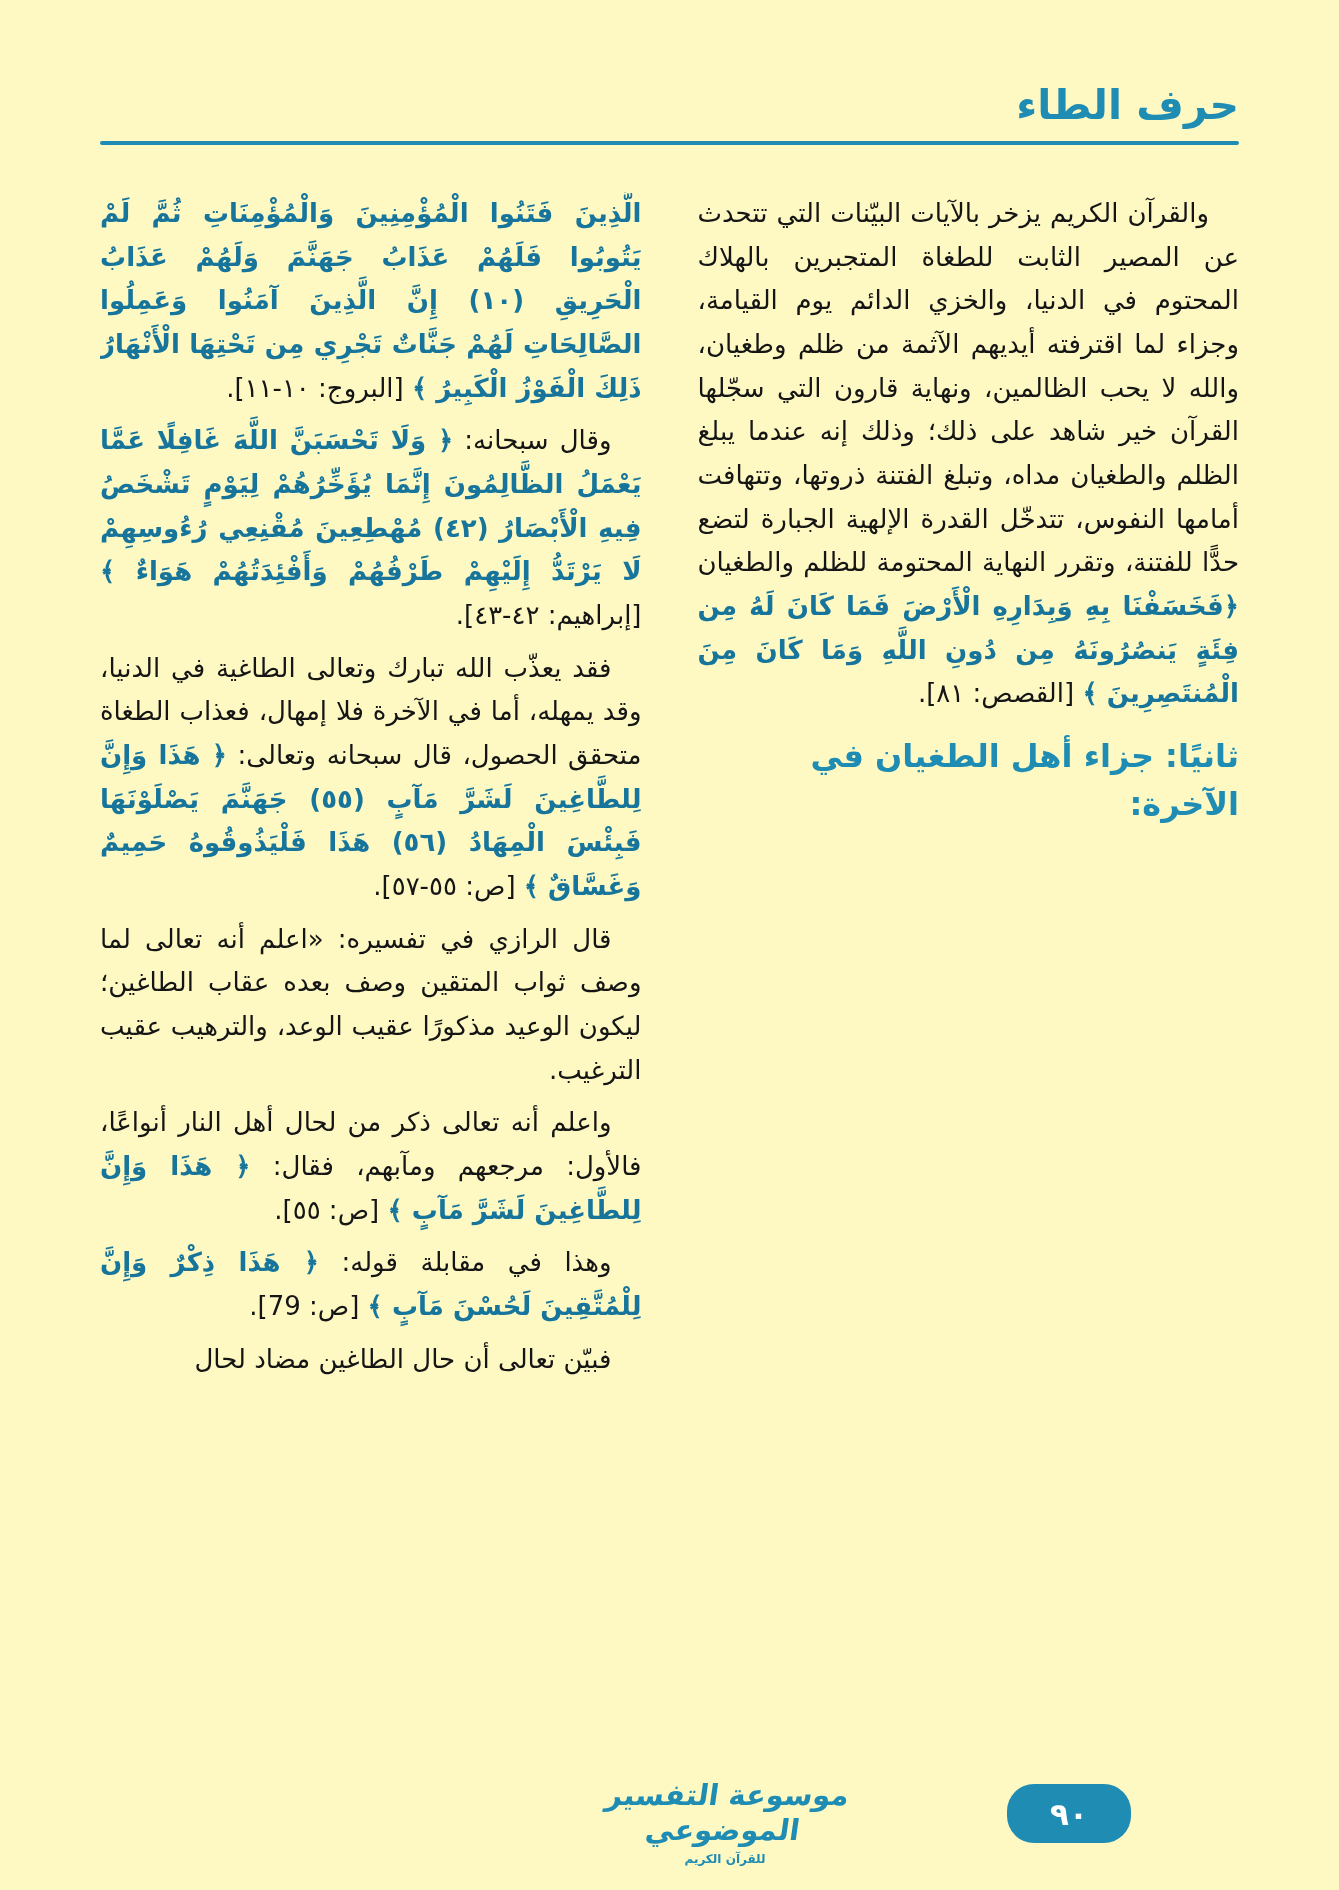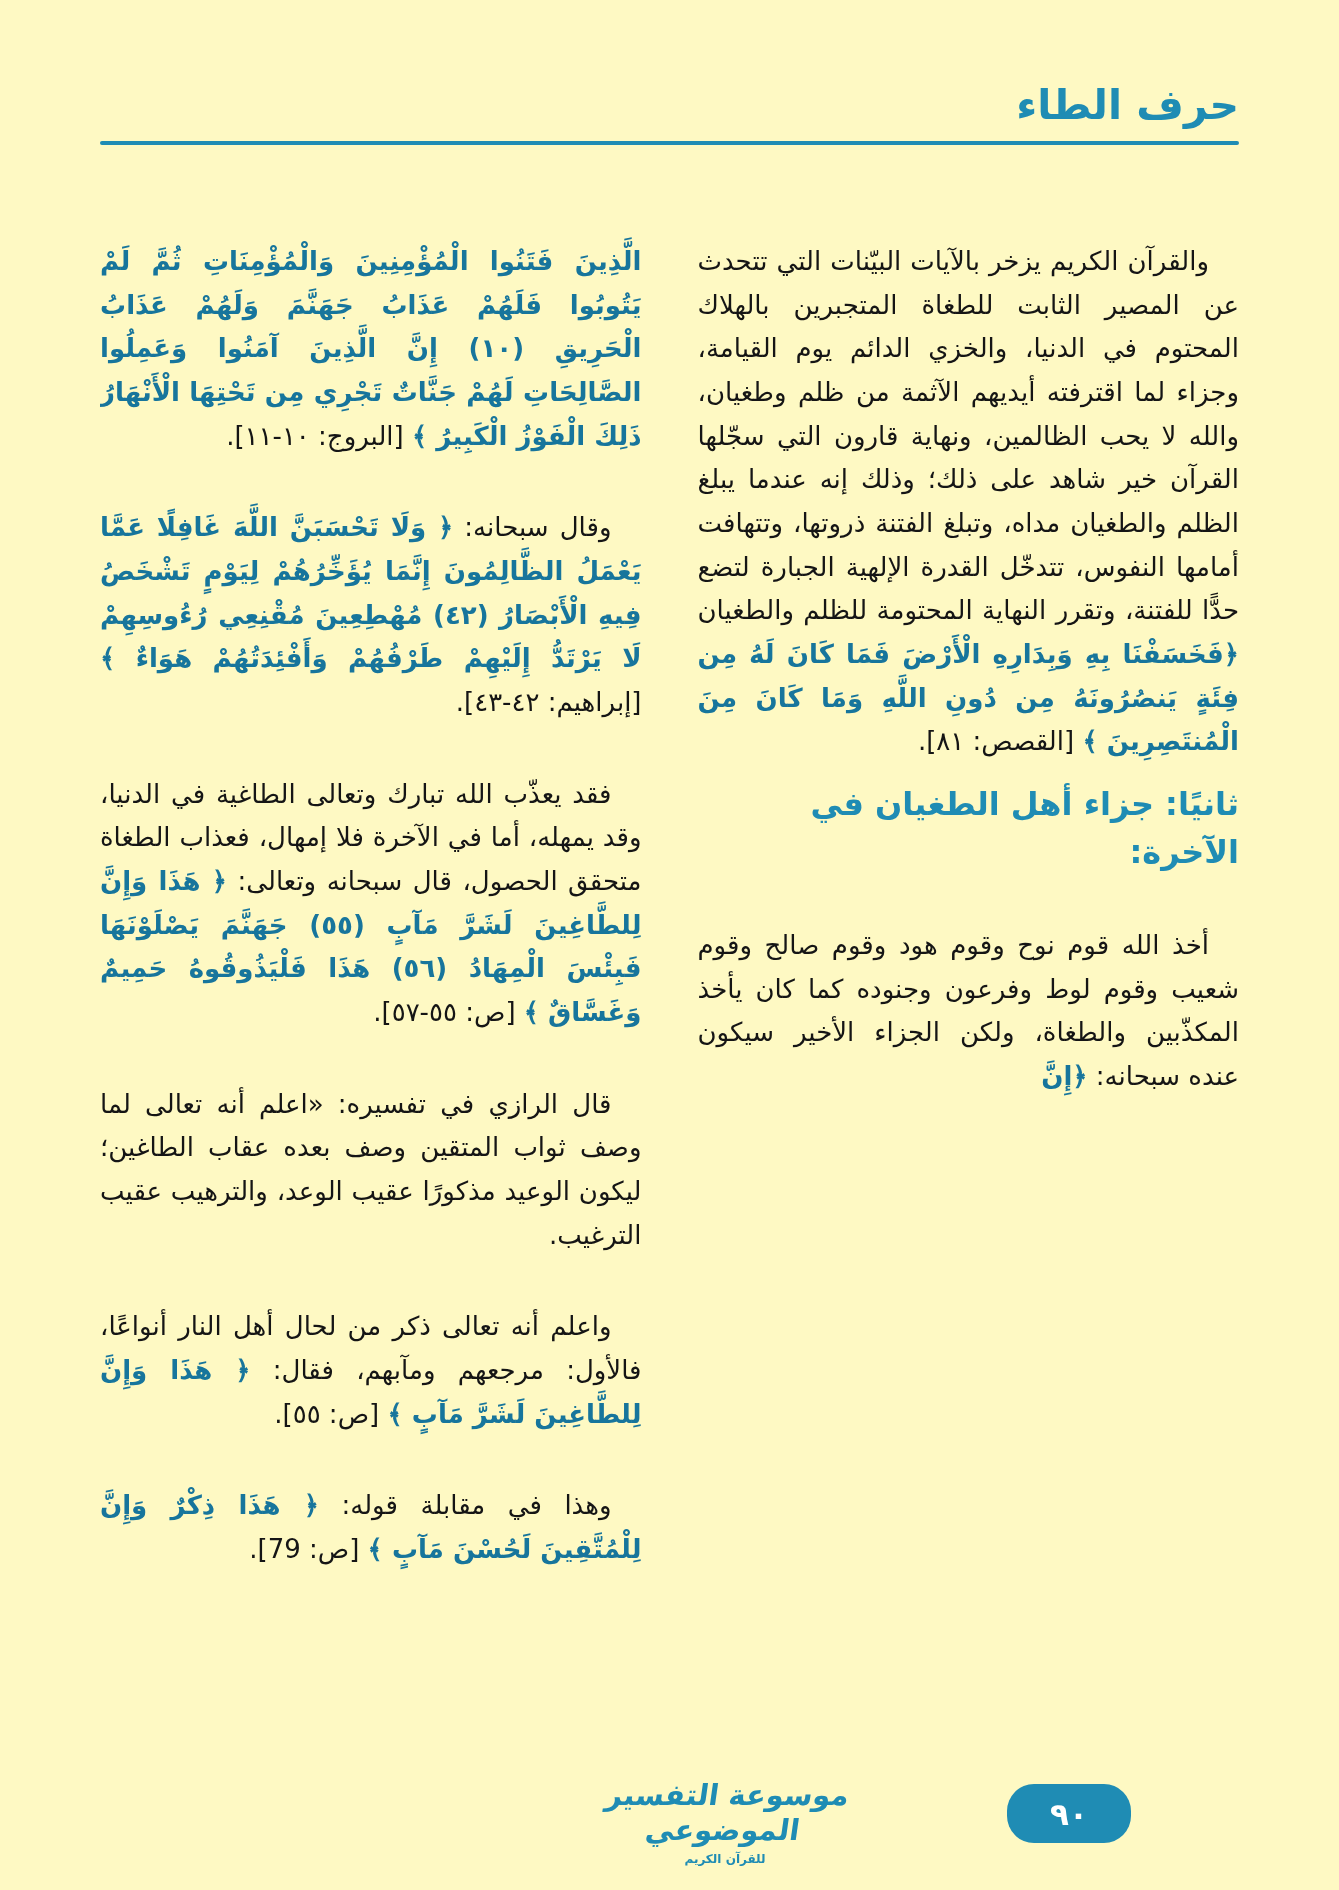--- a/index.html
+++ b/index.html
@@ -19,21 +19,21 @@
   .chapter-title{
     font-size:41px;font-weight:bold;color:var(--accent);
     text-align:right;line-height:1.15;letter-spacing:1px;
   }
   .header-rule{margin-top:12px;height:4px;background:var(--accent);border-radius:2px;}
   .columns{
     position:absolute;top:192px;right:100px;left:100px;bottom:170px;
     display:flex;gap:56px;overflow:hidden;
   }
   .col{flex:1 1 0;text-align:justify;font-size:26px;line-height:1.68;}
-  .para{margin-bottom:9px;margin-top:48px;}
+  .para{margin-bottom:9px;}
   .para.indent{text-indent:30px;}
   .quran{color:var(--quran);font-weight:bold;}
   .ref{color:var(--ink);font-weight:normal;}
   .subheading{
     color:var(--accent);font-size:32px;font-weight:bold;
     margin:16px 0 14px;text-align:right;line-height:1.5;
   }
   .publisher-logo{
     position:absolute;bottom:24px;left:560px;width:330px;
     text-align:center;color:var(--accent);line-height:1.2;
@@ -59,24 +59,20 @@
 
   <main class="columns">
 
     <section class="col">
       <p class="para indent">
         <span>والقرآن الكريم يزخر بالآيات البيّنات التي تتحدث عن المصير الثابت للطغاة المتجبرين بالهلاك المحتوم في الدنيا، والخزي الدائم يوم القيامة، وجزاء لما اقترفته أيديهم الآثمة من ظلم وطغيان، والله لا يحب الظالمين، ونهاية قارون التي سجّلها القرآن خير شاهد على ذلك؛ وذلك إنه عندما يبلغ الظلم والطغيان مداه، وتبلغ الفتنة ذروتها، وتتهافت أمامها النفوس، تتدخّل القدرة الإلهية الجبارة لتضع حدًّا للفتنة، وتقرر النهاية المحتومة للظلم والطغيان</span>
         <span class="quran">﴿فَخَسَفْنَا بِهِ وَبِدَارِهِ الْأَرْضَ فَمَا كَانَ لَهُ مِن فِئَةٍ يَنصُرُونَهُ مِن دُونِ اللَّهِ وَمَا كَانَ مِنَ الْمُنتَصِرِينَ ﴾</span>
         <span class="ref">[القصص: ٨١].</span>
       </p>
       <h2 class="subheading">ثانيًا: جزاء أهل الطغيان في الآخرة:</h2>
-      <p class="para indent">
-        <span>أخذ الله قوم نوح وقوم هود وقوم صالح وقوم شعيب وقوم لوط وفرعون وجنوده كما كان يأخذ المكذّبين والطغاة، ولكن الجزاء الأخير سيكون عنده سبحانه:</span>
-        <span class="quran">﴿إِنَّ</span>
-      </p>
     </section>
 
     <section class="col">
       <p class="para">
         <span class="quran">الَّذِينَ فَتَنُوا الْمُؤْمِنِينَ وَالْمُؤْمِنَاتِ ثُمَّ لَمْ يَتُوبُوا فَلَهُمْ عَذَابُ جَهَنَّمَ وَلَهُمْ عَذَابُ الْحَرِيقِ (١٠) إِنَّ الَّذِينَ آمَنُوا وَعَمِلُوا الصَّالِحَاتِ لَهُمْ جَنَّاتٌ تَجْرِي مِن تَحْتِهَا الْأَنْهَارُ ذَلِكَ الْفَوْزُ الْكَبِيرُ ﴾</span>
         <span class="ref">[البروج: ١٠-١١].</span>
       </p>
       <p class="para indent">
         <span>وقال سبحانه:</span>
         <span class="quran">﴿ وَلَا تَحْسَبَنَّ اللَّهَ غَافِلًا عَمَّا يَعْمَلُ الظَّالِمُونَ إِنَّمَا يُؤَخِّرُهُمْ لِيَوْمٍ تَشْخَصُ فِيهِ الْأَبْصَارُ (٤٢) مُهْطِعِينَ مُقْنِعِي رُءُوسِهِمْ لَا يَرْتَدُّ إِلَيْهِمْ طَرْفُهُمْ وَأَفْئِدَتُهُمْ هَوَاءٌ ﴾</span>
@@ -93,20 +89,23 @@
       <p class="para indent">
         <span>واعلم أنه تعالى ذكر من لحال أهل النار أنواعًا، فالأول: مرجعهم ومآبهم، فقال:</span>
         <span class="quran">﴿ هَذَا وَإِنَّ لِلطَّاغِينَ لَشَرَّ مَآبٍ ﴾</span>
         <span class="ref">[ص: ٥٥].</span>
       </p>
       <p class="para indent">
         <span>وهذا في مقابلة قوله:</span>
         <span class="quran">﴿ هَذَا ذِكْرٌ وَإِنَّ لِلْمُتَّقِينَ لَحُسْنَ مَآبٍ ﴾</span>
         <span class="ref">[ص: 79].</span>
       </p>
+      <p class="para indent">
+        <span>فبيّن تعالى أن حال الطاغين مضاد لحال</span>
+      </p>
     </section>
 
   </main>
 
   <div class="publisher-logo">
     <div class="logo-line1">موسوعة التفسير الموضوعي</div>
     <div class="logo-line2">للقرآن الكريم</div>
   </div>
 
   <div class="page-number-pill">٩٠</div>

